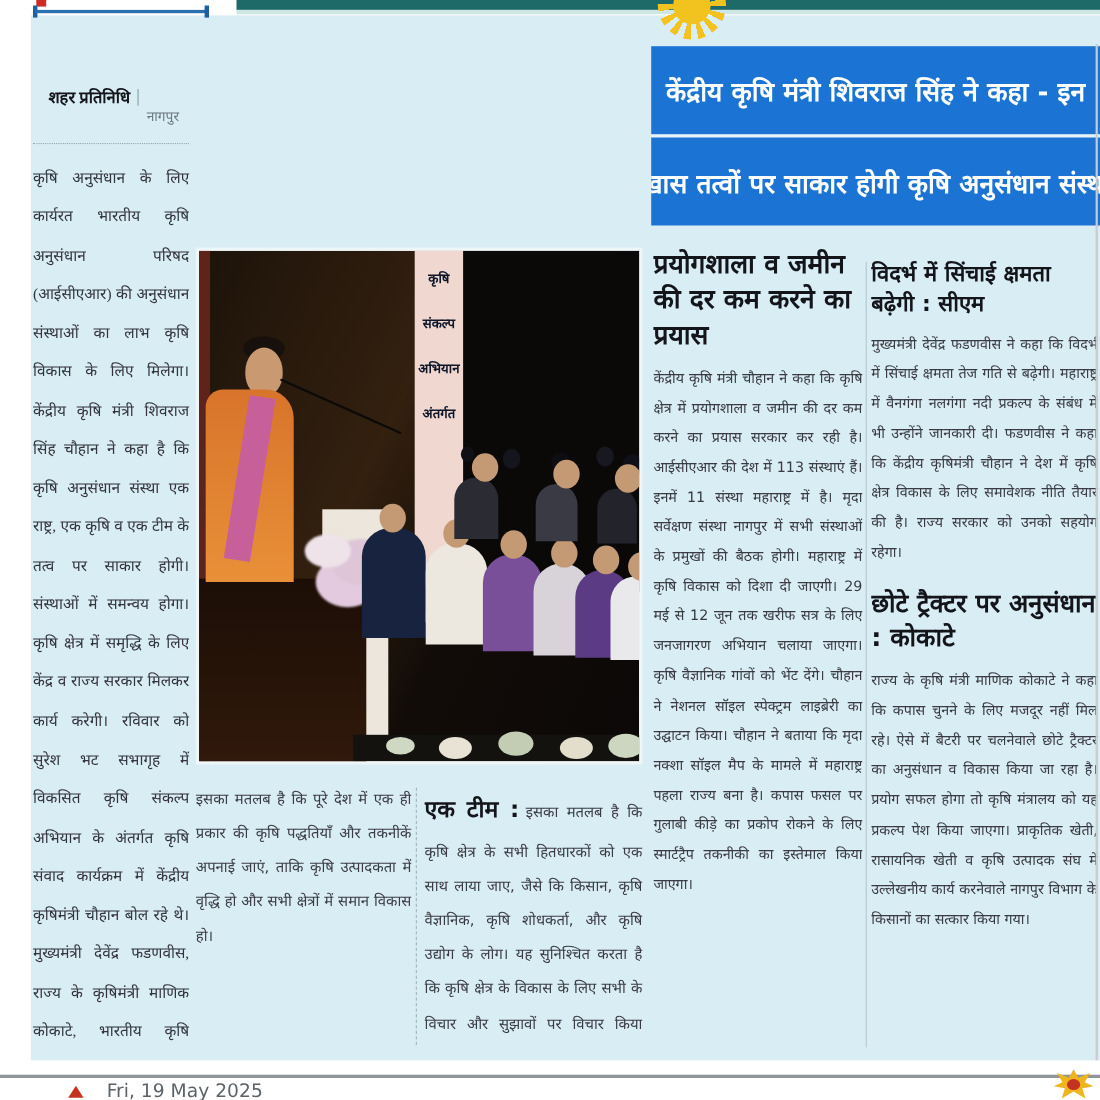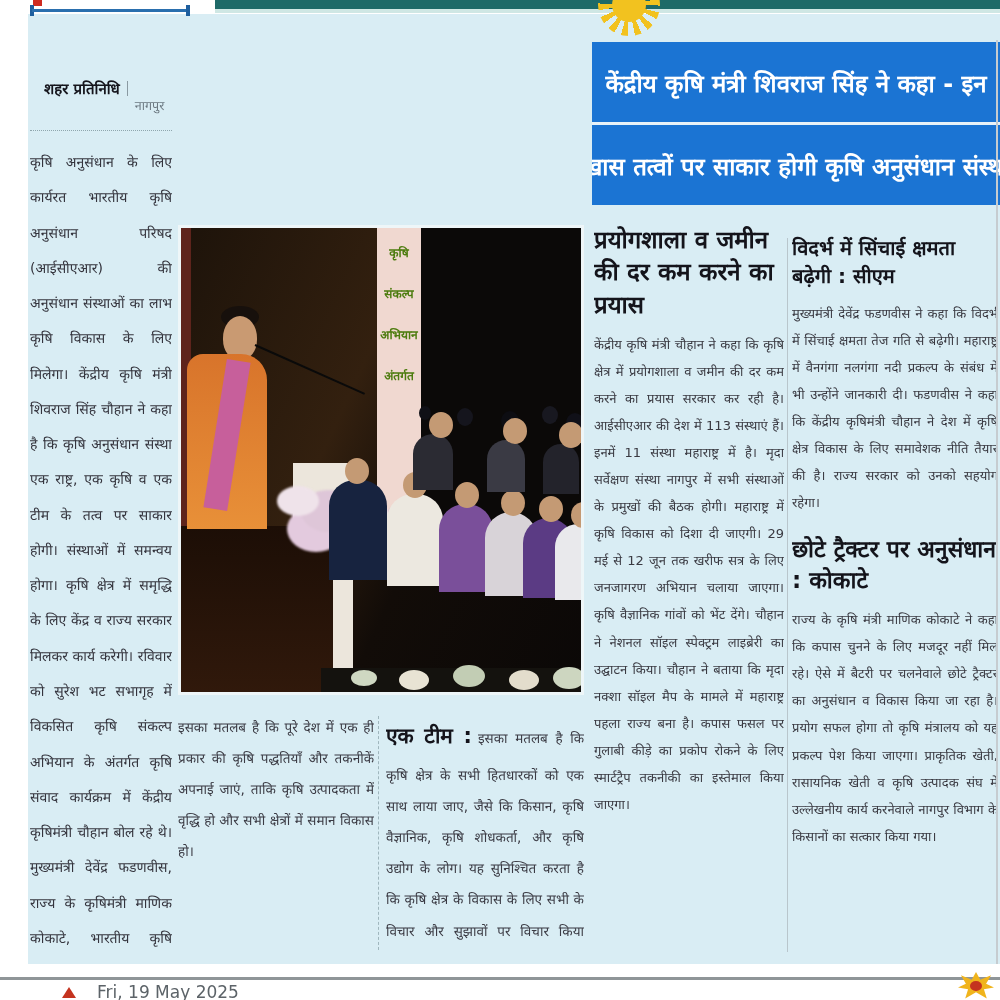--- a/index.html
+++ b/index.html
@@ -12,40 +12,40 @@
   .top-teal-sub{position:absolute;left:215px;top:9px;width:785px;height:4px;background:#cfe7e4;}
   .red-chip{position:absolute;left:33px;top:0;width:9px;height:6px;background:#cf2b20;}
   .blue-line{position:absolute;left:32px;top:9px;width:156px;height:3px;background:#2a6fae;}
   .blue-cap{position:absolute;top:5px;width:4px;height:11px;background:#1f5f9e;}
   .cap-l{left:30px;} .cap-r{left:186px;}
   .sun{position:absolute;left:598px;top:-26px;width:62px;height:62px;border-radius:50%;
        background:repeating-conic-gradient(#f2c21f 0 13deg, rgba(0,0,0,0) 13deg 26deg);z-index:5;}
   .sun-core{position:absolute;left:612px;top:-12px;width:34px;height:34px;border-radius:50%;background:#f2c21f;z-index:6;}
 
   
-  .leftcol{position:absolute;left:30px;top:62px;width:142px;height:890px;overflow:hidden;}
+  .leftcol{position:absolute;left:30px;top:62px;width:142px;height:890px;overflow:hidden;font-family:Liberation Serif, serif;}
   .byline{display:flex;align-items:center;gap:7px;padding-left:14px;}
   .byline .b1{font-size:15px;font-weight:bold;color:#15151c;}
   .byline .sep{width:1px;height:15px;background:#8a9aa2;}
   .byline .b2{font-size:12.5px;color:#6b7880;margin-top:35px;}
   .lrule{border-top:1.5px dotted #8fa6ad;margin:16px 0 14px 0;}
   .lbody{font-size:14px;line-height:2.52;text-align:justify;color:#34343d;}
 
   
   .headline{position:absolute;left:176px;top:82px;width:412px;text-align:center;
             font-size:49px;font-weight:bold;color:#0c0c14;letter-spacing:-1px;line-height:1.25;}
 
   
   .photo{position:absolute;left:178px;top:225px;width:406px;height:470px;box-sizing:border-box;
          border:3px solid #eef6f8;background:linear-gradient(115deg,#1d130a 0%,#33200f 40%,#120c08 62%,#0b0807 100%);overflow:hidden;}
   .ph-darkpanel{position:absolute;left:240px;top:0;width:166px;height:310px;background:#0b0908;}
   .ph-curtain{position:absolute;left:0;top:0;width:10px;height:100%;background:#5e241c;}
   .ph-strip{position:absolute;left:196px;top:0;width:44px;height:338px;background:#f0d8d0;
             display:flex;flex-direction:column;align-items:center;gap:24px;padding-top:16px;box-sizing:border-box;}
-  .ph-strip span{font-size:12px;font-weight:bold;color:#4d7c0f;white-space:nowrap;}
+  .ph-strip span{font-size:12px;font-weight:bold;color:#0f172a;white-space:nowrap;}
   .ph-pillar{position:absolute;left:112px;top:235px;width:60px;height:235px;background:#ece6dc;}
   .ph-logo{position:absolute;left:124px;top:266px;width:34px;height:34px;border-radius:50%;
            background:radial-gradient(circle at 50% 50%, #ffffff 0 40%, #e58fb4 41% 100%);border:3px solid #d8679d;}
   .ph-podium{position:absolute;left:0;top:298px;width:152px;height:172px;background:linear-gradient(180deg,#1c0e06,#31190b);}
   .ph-flowers{position:absolute;left:96px;top:258px;width:42px;height:30px;border-radius:50%;background:#efe3ea;
       box-shadow:30px 10px 0 6px #dec6d8,62px 20px 0 10px #f3ece9,98px 32px 0 9px #cfa8c6,128px 44px 0 12px #efe9e4,18px 28px 0 8px #e3cade;
       filter:blur(1px);}
   .ph-head{position:absolute;left:42px;top:88px;width:34px;height:44px;border-radius:50% 50% 46% 46%;background:#c99a72;}
   .ph-hair{position:absolute;left:40px;top:78px;width:38px;height:22px;border-radius:50%;background:#17100c;}
   .ph-body{position:absolute;left:6px;top:126px;width:80px;height:175px;border-radius:16px 26px 0 0;

